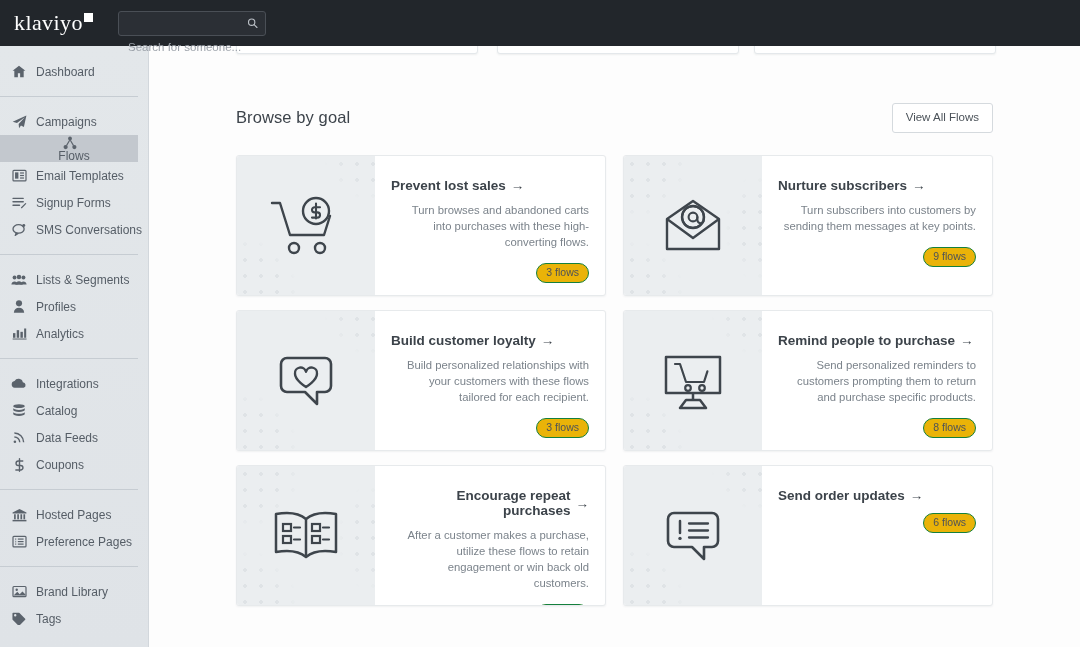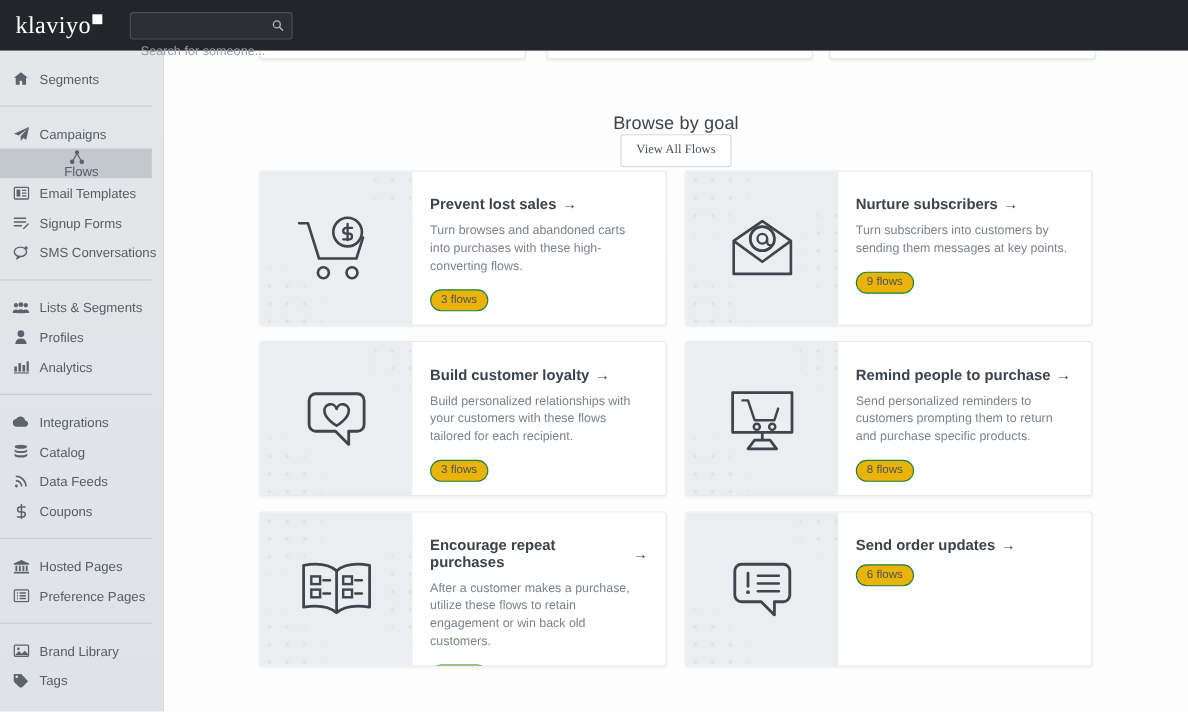--- a/index.html
+++ b/index.html
@@ -86,37 +86,38 @@
     background: #ffffff; border: 1px solid #e4e8eb;
     border-radius: 3px;
     box-shadow: 0 1px 2px rgba(40,50,60,.07);
   }
   .ghost.g1 { left: 87px;  width: 242px; }
   .ghost.g2 { left: 348px; width: 242px; }
   .ghost.g3 { left: 605px; width: 242px; }
 
   .section-head {
     position: absolute; top: 57px; left: 87px; width: 757px;
-    display: flex; align-items: center; justify-content: space-between; flex-direction: column;
+    display: flex; align-items: center; justify-content: space-between;
   }
   .section-title {
     font-size: 16.5px; color: #3d444b; font-weight: normal; letter-spacing: .1px;
   }
   .btn-outline {
     background: #ffffff; border: 1px solid #d5dade; border-radius: 3px;
     font-size: 11.5px; color: #4b5259; padding: 8px 13px;
-    font-family: Liberation Serif, serif; cursor: pointer;
+    font-family: Liberation Sans, sans-serif; cursor: pointer;
     line-height: 1;
   }
 
   .grid {
     position: absolute; top: 109px; left: 87px;
     width: 757px;
     display: grid; grid-template-columns: 370px 370px;
     gap: 14px 17px;
+    text-align: right;
   }
   .card {
     height: 141px; background: #ffffff;
     border: 1px solid #e7eaec; border-radius: 3px;
     box-shadow: 0 1px 2px rgba(40,50,60,.06);
     display: flex; overflow: hidden; cursor: pointer;
   }
   .card-art {
     width: 138px; flex: none; position: relative;
     background: #ebeef0;
@@ -187,21 +188,21 @@
   </div>
 
   <div class="sidebar">
 
     <div class="nav-item">
       <span class="nav-ico">
         <svg width="14" height="13" viewBox="0 0 16 15" fill="currentColor">
           <path d="M8 .8 .6 6.6h2V14h4.1V9.6h2.6V14h4.1V6.6h2z"></path>
         </svg>
       </span>
-      <span class="nav-lbl">Segments</span>
+      <span class="nav-lbl">Dashboard</span>
     </div>
     <div class="nav-div"></div>
 
     <div class="nav-item">
       <span class="nav-ico">
         <svg width="15" height="14" viewBox="0 0 16 15" fill="currentColor">
           <path d="M15.4.6 .7 7.1l4.6 1.6 8.4-6.2-6.6 7.1.4 4.6 2.1-3 3.1 1.6z"></path>
         </svg>
       </span>
       <span class="nav-lbl">Campaigns</span>

